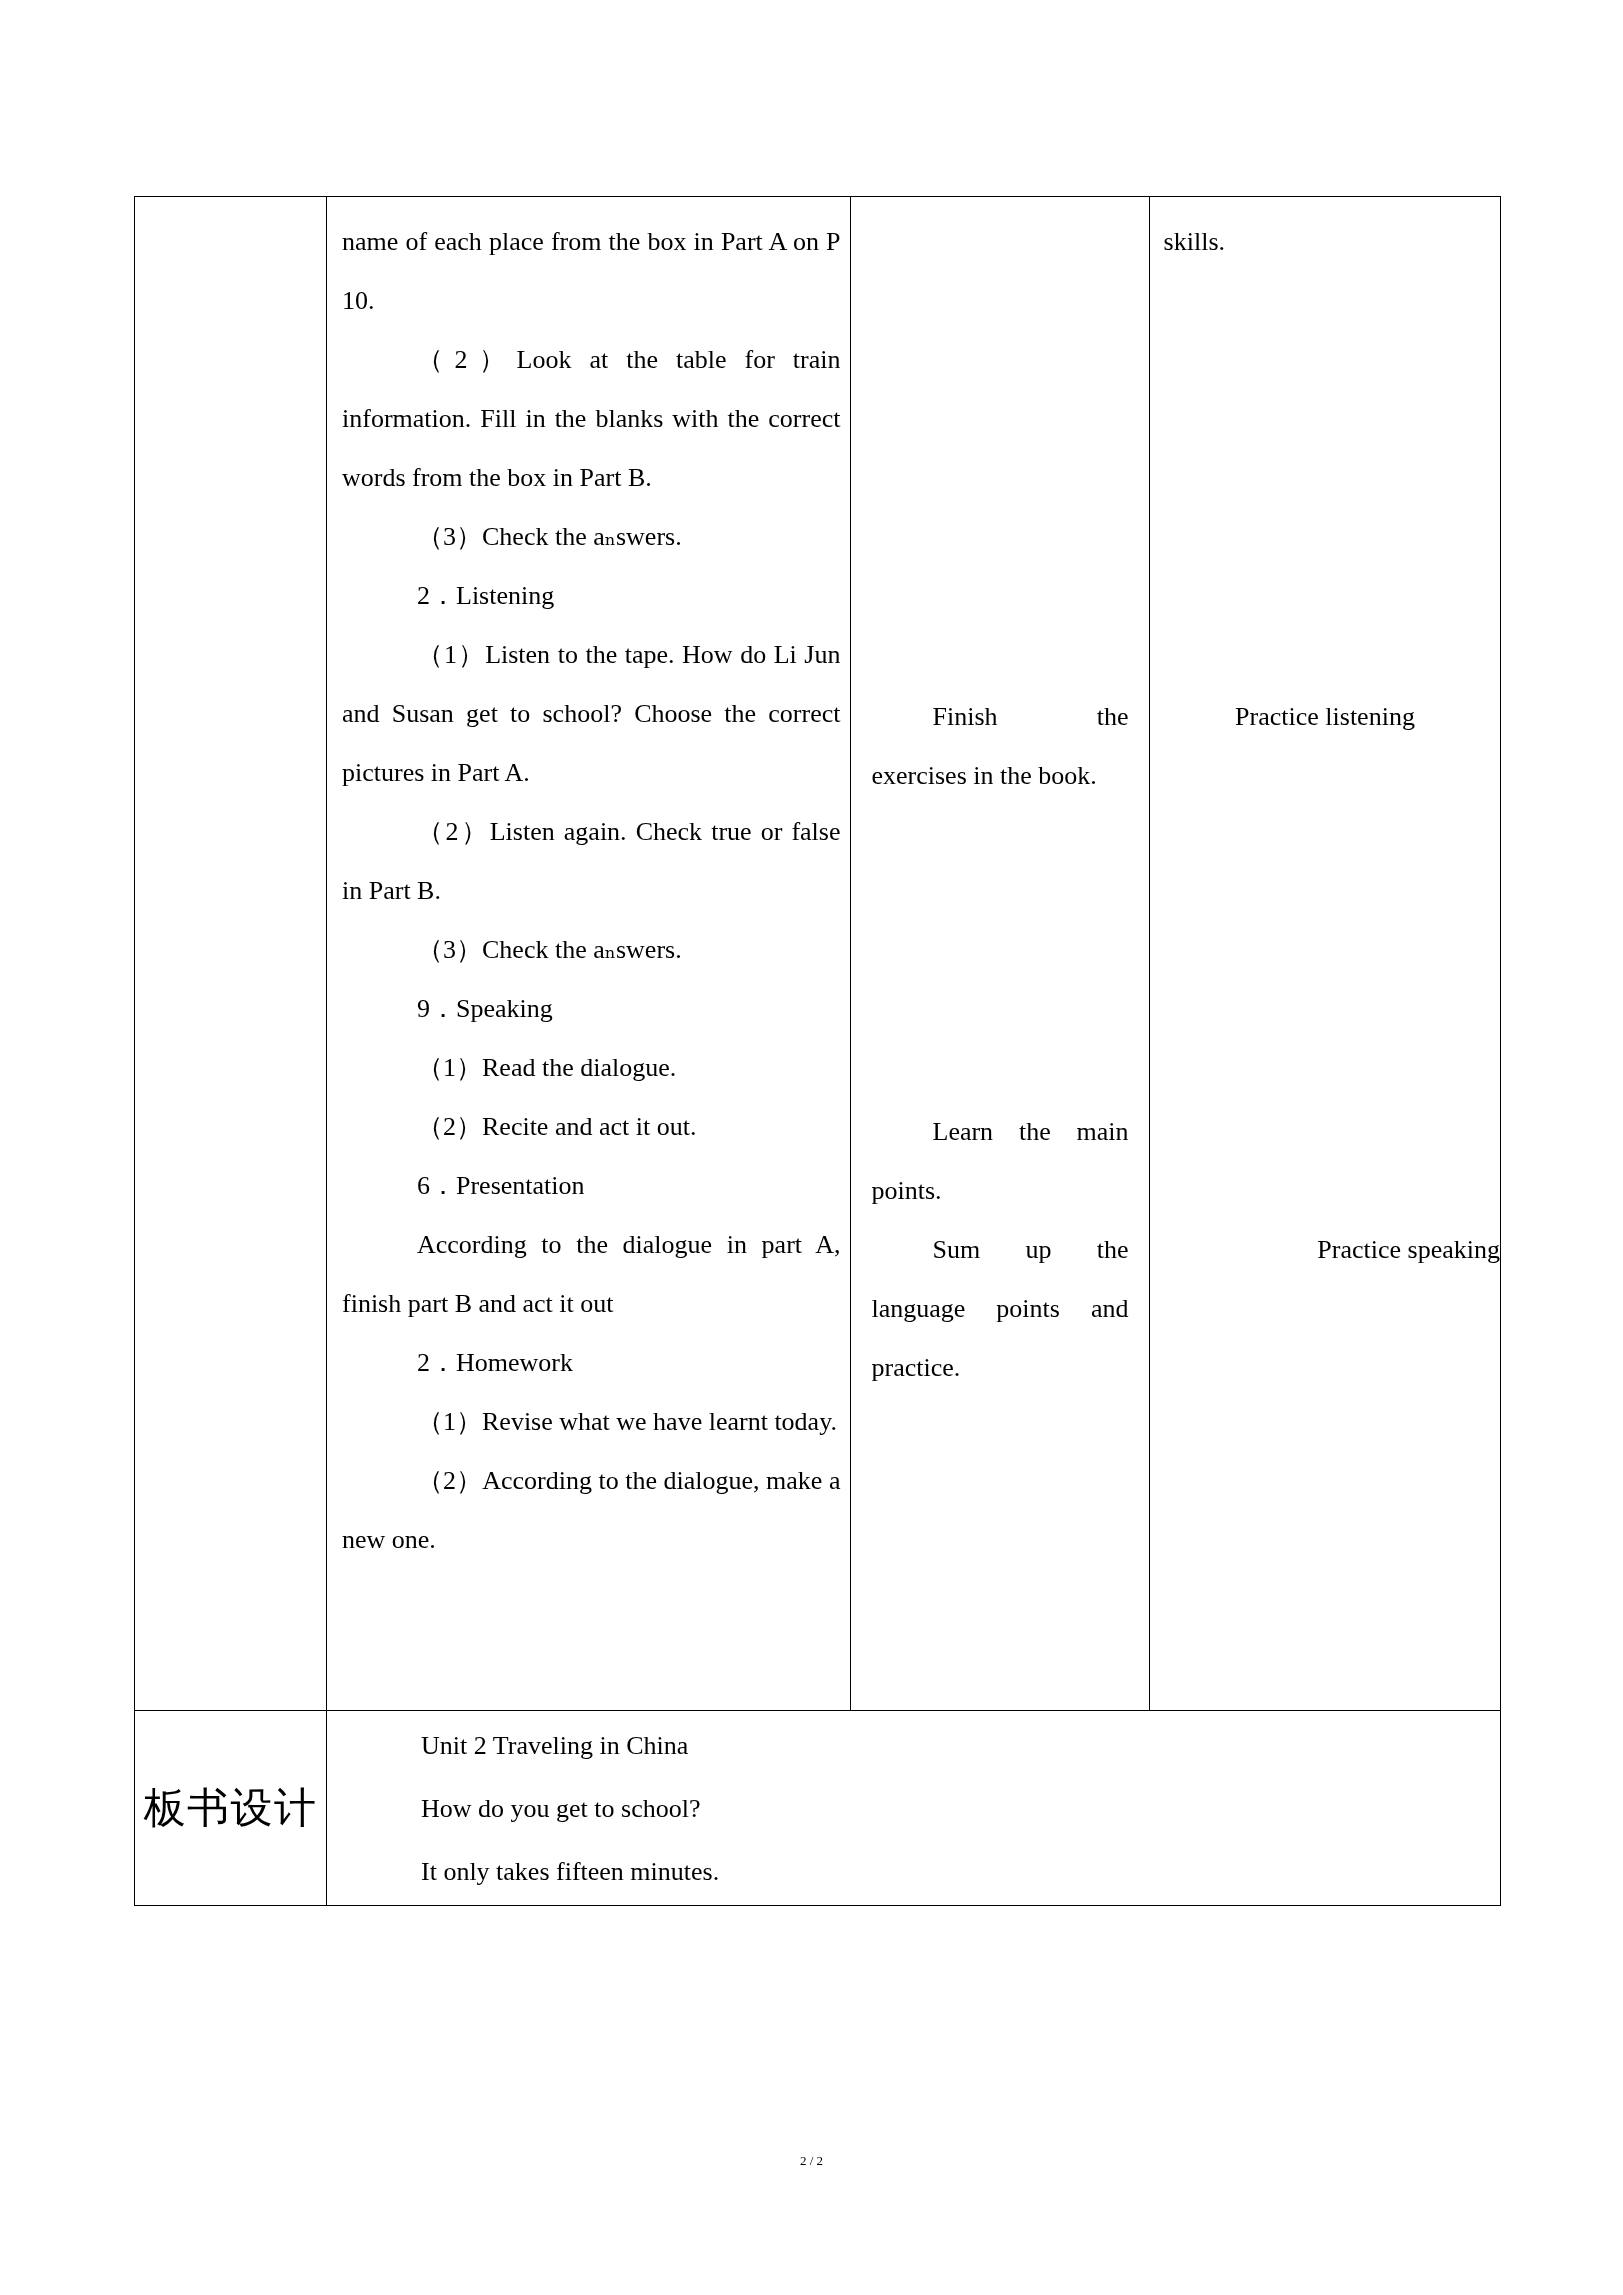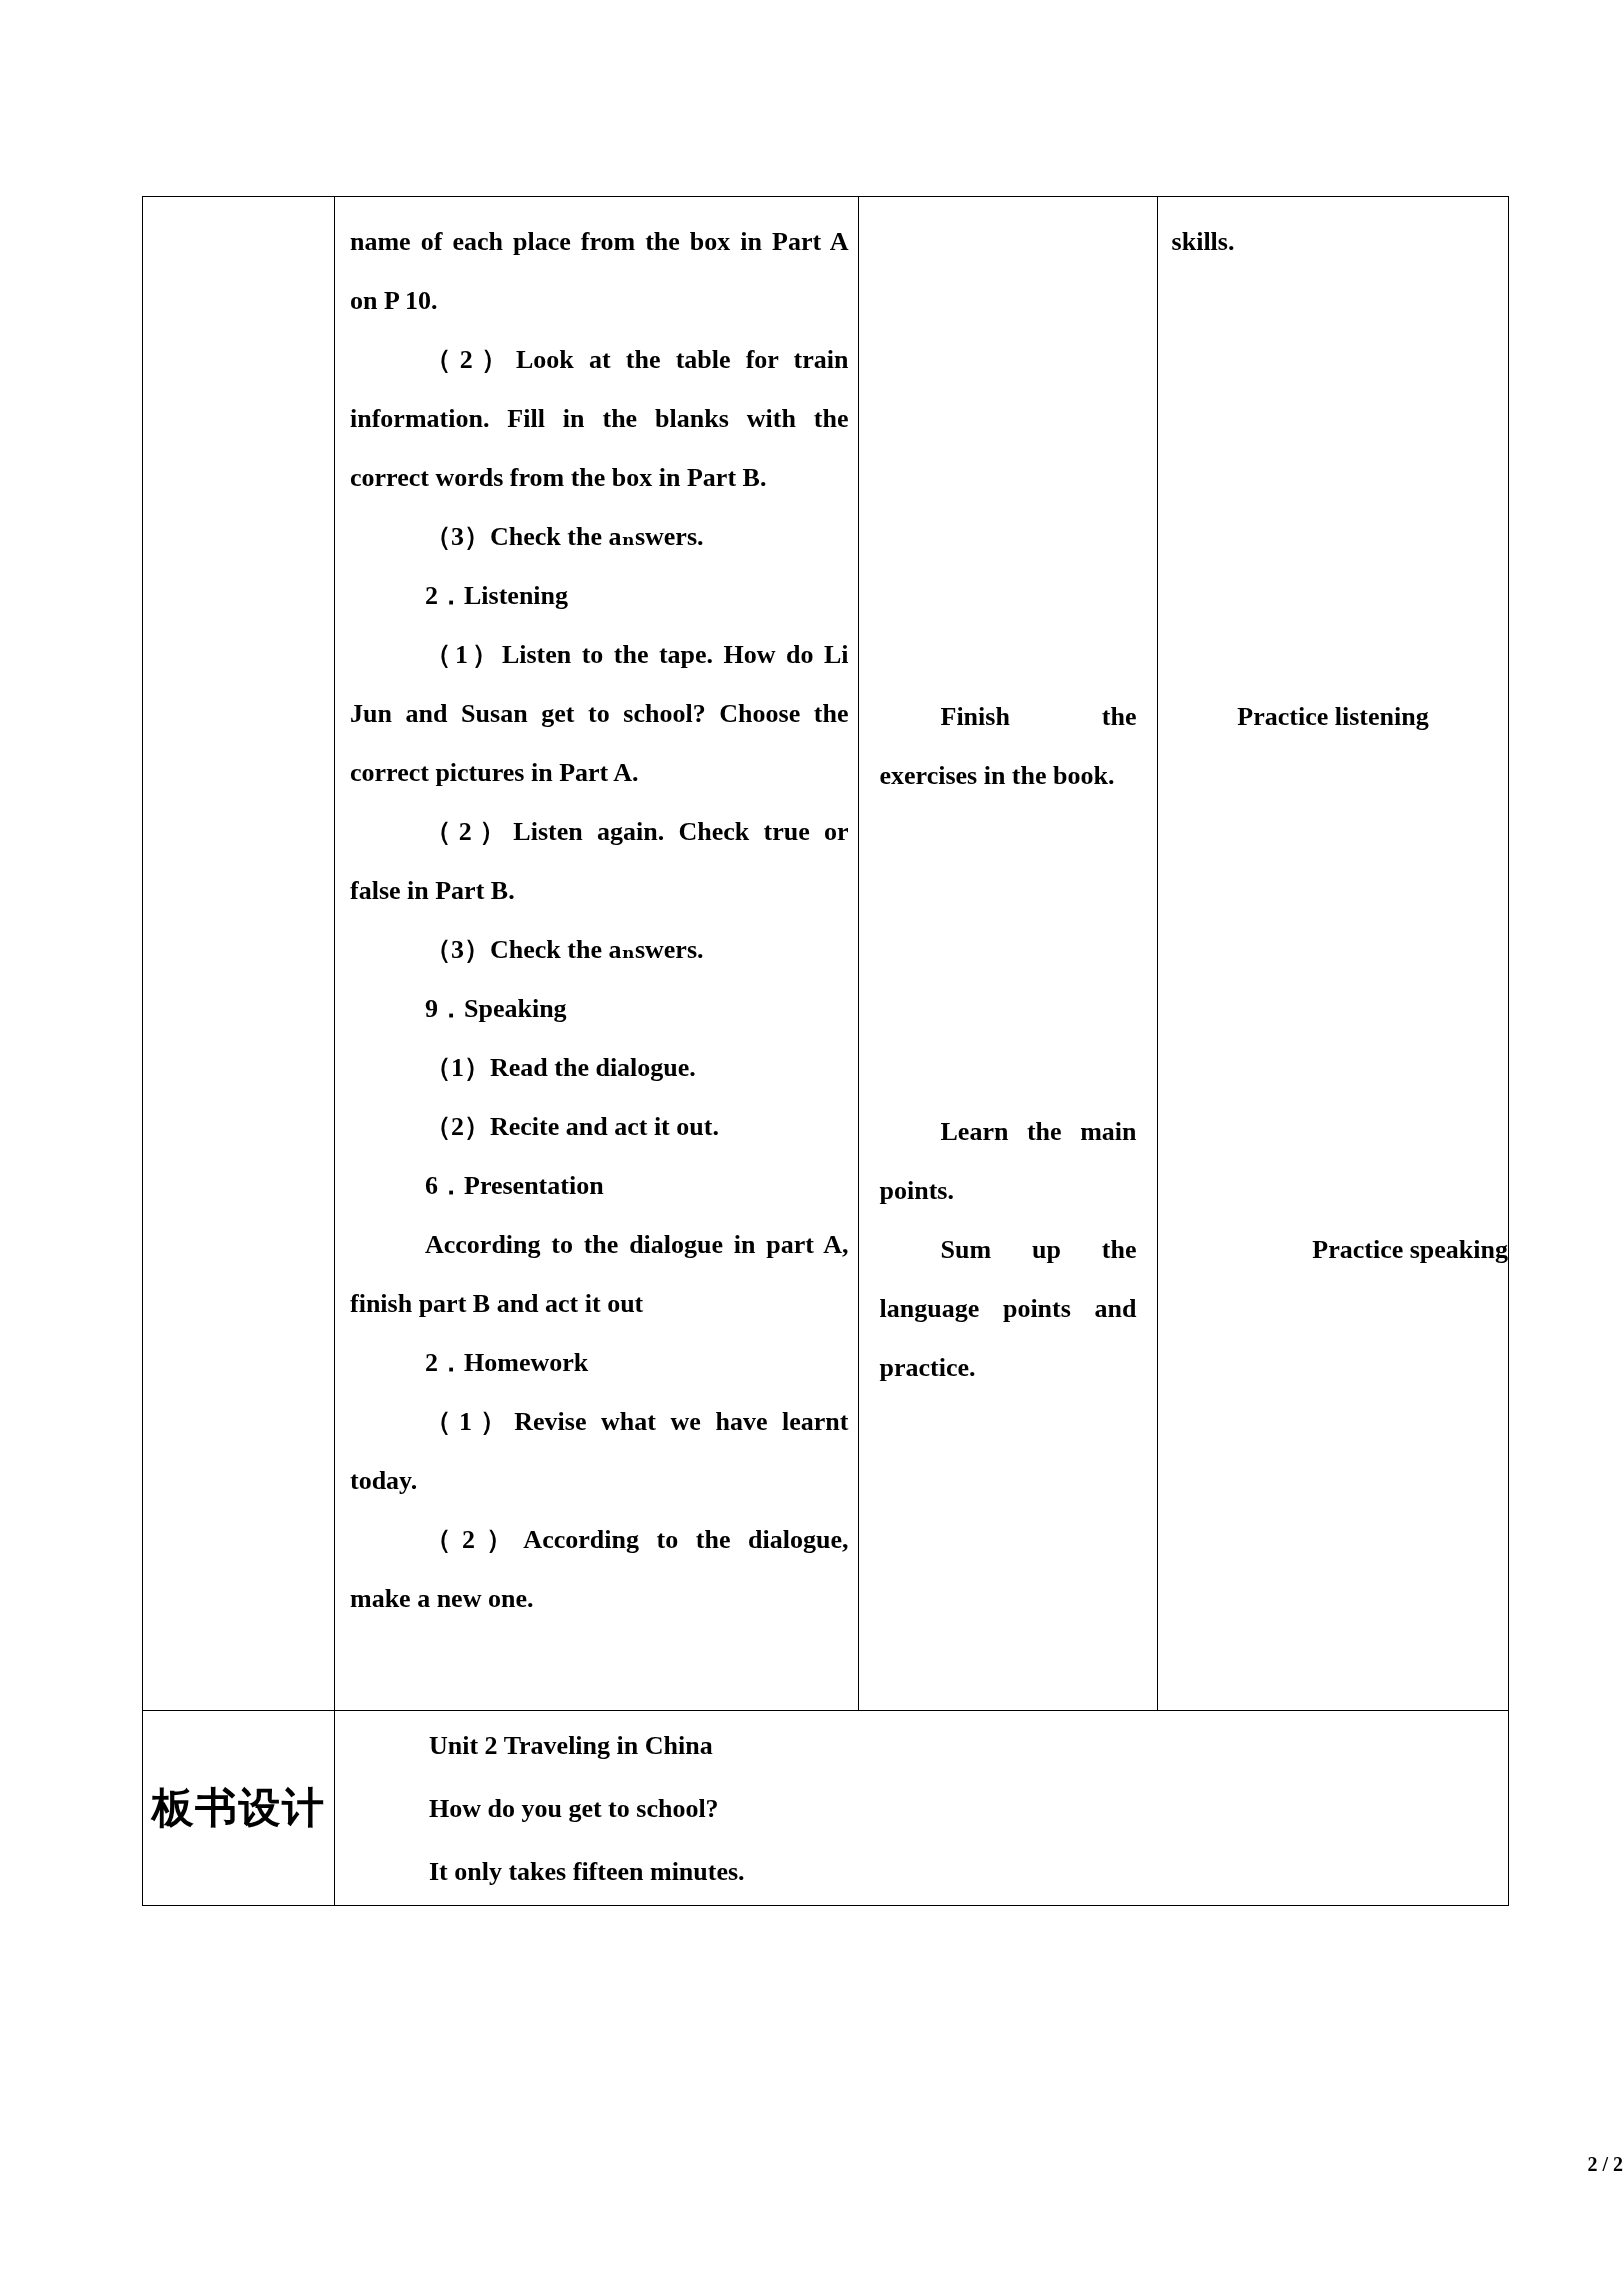--- a/index.html
+++ b/index.html
@@ -9,26 +9,25 @@
   }
   body {
     width: 1623px;
     height: 2295px;
     position: relative;
     font-family: "Liberation Serif", "DejaVu Serif", "DejaVu Sans", serif;
     color: #000000;
   }
   .doc-table {
     position: absolute;
-    left: 142px;
+    left: 134px;
     top: 196px;
     border-collapse: collapse;
     table-layout: fixed;
     width: 1366px;
-    font-weight: bold;
   }
   .doc-table td {
     border: 1.4px solid #000000;
     vertical-align: top;
     padding: 0;
     overflow: visible;
   }
   col.c1 { width: 192px; }
   col.c2 { width: 524px; }
   col.c3 { width: 299px; }
@@ -111,23 +110,23 @@
     line-height: 59px;
     text-indent: 75px;
     text-align: left;
   }
 
   .footer {
     position: absolute;
     top: 2153px;
     left: 0;
     width: 100%;
-    text-align: right;
-    font-size: 20px;
-    font-weight: bold;
+    text-align: center;
+    font-size: 13px;
+    font-weight: normal;
   }
 </style>
 </head>
 <body>
 
 <table class="doc-table">
   <colgroup>
     <col class="c1">
       <col class="c2">
       <col class="c3">

